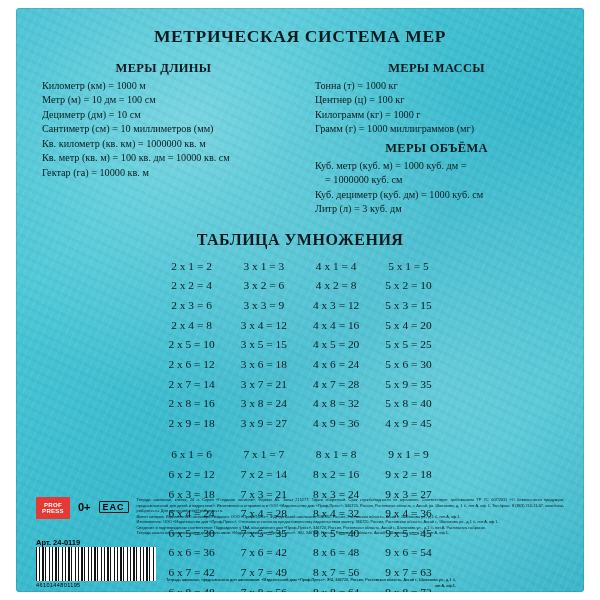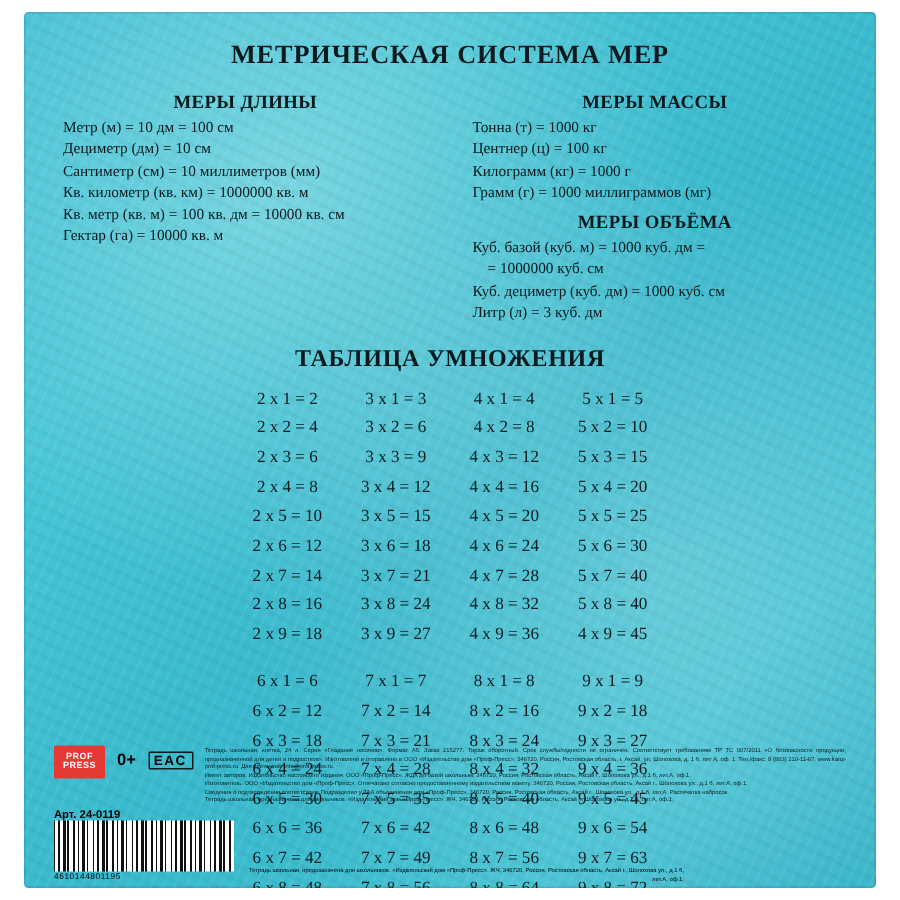--- a/index.html
+++ b/index.html
@@ -163,38 +163,39 @@
 <div class="page">
   <div class="cover">
 
     <div class="content">
 
       <div class="main-title">МЕТРИЧЕСКАЯ СИСТЕМА МЕР</div>
 
       <div class="cols">
         <div class="col">
           <div class="sect-title">МЕРЫ ДЛИНЫ</div>
+          <div class="line">Километр (км) = 1000 м</div>
           <div class="line">Метр (м) =  10 дм  =  100 см</div>
           <div class="line">Дециметр (дм)  =  10 см</div>
           <div class="line">Сантиметр (см)  =  10 миллиметров (мм)</div>
 
           <div class="line">Кв. километр (кв. км) = 1000000 кв. м</div>
           <div class="line">Кв. метр (кв. м) = 100 кв. дм = 10000 кв. см</div>
           <div class="line">Гектар (га) = 10000 кв. м</div>
         </div>
 
         <div class="col">
           <div class="sect-title">МЕРЫ МАССЫ</div>
           <div class="line">Тонна (т) =  1000 кг</div>
           <div class="line">Центнер (ц)  =  100 кг</div>
           <div class="line">Килограмм (кг) =  1000 г</div>
           <div class="line">Грамм (г)  =  1000 миллиграммов (мг)</div>
 
           <div class="sect-title">МЕРЫ ОБЪЁМА</div>
-          <div class="line">Куб. базой (куб. м)  =  1000 куб. дм  =</div>
+          <div class="line">Куб. метр (куб. м)  =  1000 куб. дм  =</div>
           <div class="line indent">= 1000000 куб. см</div>
           <div class="line">Куб. дециметр (куб. дм)  =  1000 куб. см</div>
           <div class="line">Литр (л)  =  3 куб. дм</div>
         </div>
       </div>
 
       <div class="mult-title">ТАБЛИЦА УМНОЖЕНИЯ</div>
 
       <div class="tbl">
         <div class="tcol">
@@ -230,21 +231,21 @@
           <div class="trow">4 x 8 = 32</div>
           <div class="trow">4 x 9 = 36</div>
         </div>
         <div class="tcol">
           <div class="trow">5 x 1 =  5</div>
           <div class="trow">5 x 2 = 10</div>
           <div class="trow">5 x 3 = 15</div>
           <div class="trow">5 x 4 = 20</div>
           <div class="trow">5 x 5 = 25</div>
           <div class="trow">5 x 6 = 30</div>
-          <div class="trow">5 x 7 = 40</div>
+          <div class="trow">5 x 9 = 35</div>
           <div class="trow">5 x 8 = 40</div>
           <div class="trow">4 x 9 = 45</div>
         </div>
       </div>
 
       <div class="tbl second">
         <div class="tcol">
           <div class="trow">6 x 1 =  6</div>
           <div class="trow">6 x 2 = 12</div>
           <div class="trow">6 x 3 = 18</div>

